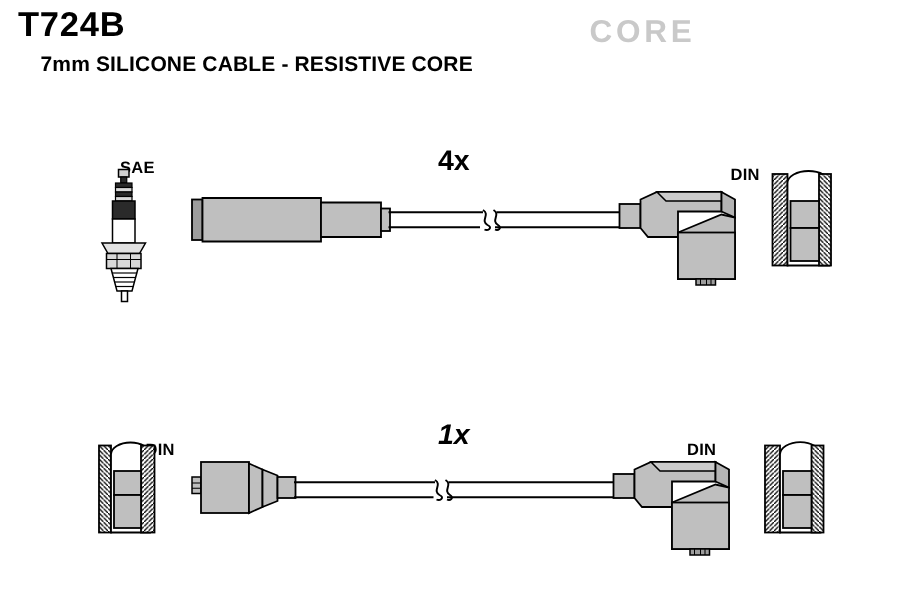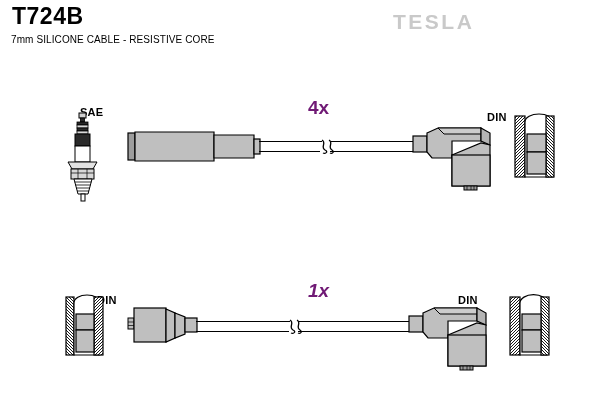--- a/index.html
+++ b/index.html
@@ -25,45 +25,44 @@
     top: 5px;
     font-size: 23px;
     font-weight: bold;
     letter-spacing: 0.5px;
     color: #000000;
     line-height: 1;
     white-space: nowrap;
   }
   #part-subtitle {
     position: absolute;
-    left: 11px;
+    left: 27px;
     top: 34px;
-    font-size: 10px;
-    font-weight: normal;
+    font-size: 14px;
+    font-weight: bold;
     letter-spacing: 0.1px;
     color: #000000;
     white-space: nowrap;
   }
   #brand-logo {
     position: absolute;
     left: 393px;
     top: 10px;
     font-size: 21px;
     font-weight: bold;
     letter-spacing: 2.5px;
     color: #c9c9c9;
     white-space: nowrap;
   }
   .qty-label {
     position: absolute;
     font-size: 19px;
     font-weight: bold;
-    color: #701a75;
-    white-space: nowrap;
-    margin-left: 16px;
+    color: #000000;
+    white-space: nowrap;
   }
   #qty-top { left: 292px; top: 97px; }
   #qty-bottom { left: 292px; top: 280px; font-style: italic; }
 
   .tag-label {
     position: absolute;
     font-size: 11px;
     font-weight: bold;
     color: #000000;
     letter-spacing: 0.2px;
@@ -84,21 +83,21 @@
 </style>
 </head>
 <body>
 
 <div id="sheet">
 
   <div id="part-title">T724B</div>
 
   <div id="part-subtitle">7mm SILICONE CABLE -  RESISTIVE CORE</div>
 
-  <div id="brand-logo">TESLA</div>
+  <div id="brand-logo">CORE</div>
 
   <div class="qty-label" id="qty-top">4x</div>
 
   <div class="qty-label" id="qty-bottom">1x</div>
 
   <div class="tag-label" id="tag-sae">SAE</div>
 
   <div class="tag-label" id="tag-din-tr">DIN</div>
 
   <div class="tag-label" id="tag-din-bl">DIN</div>

